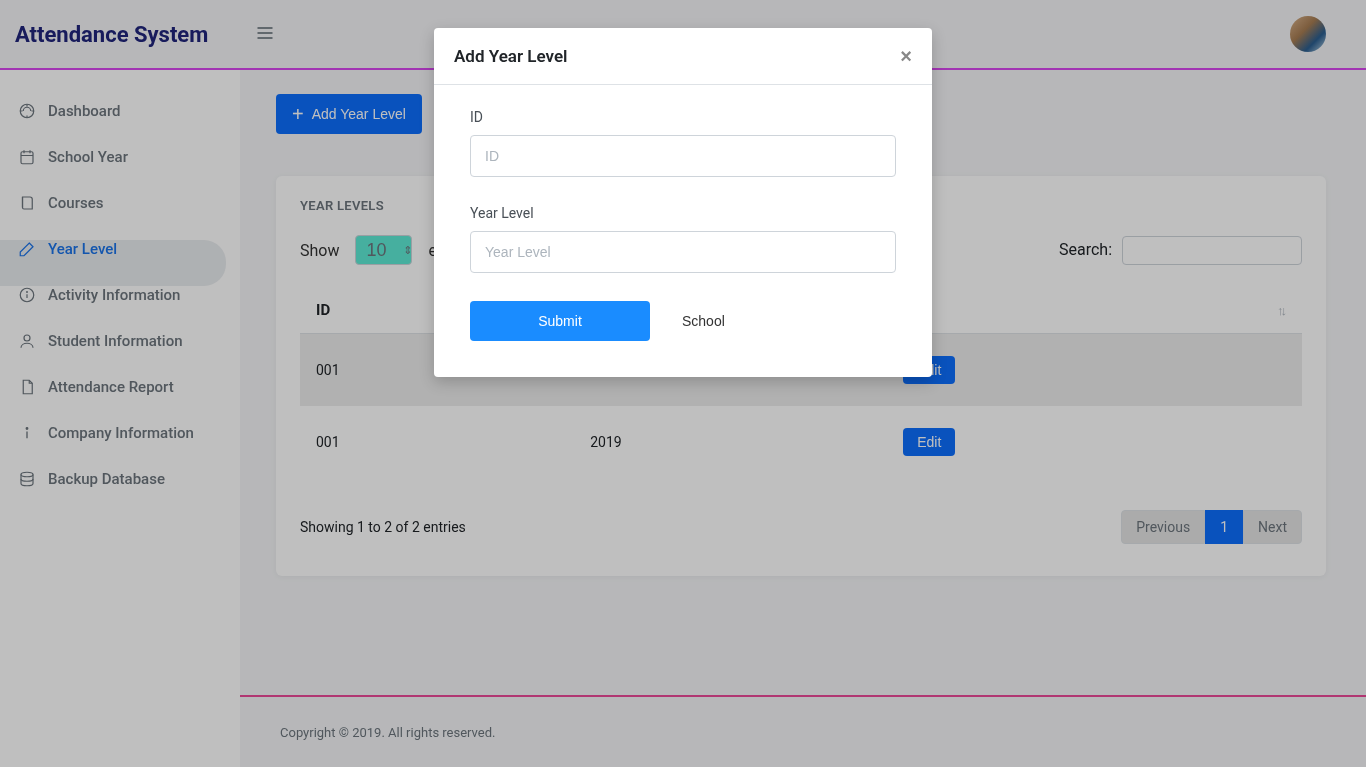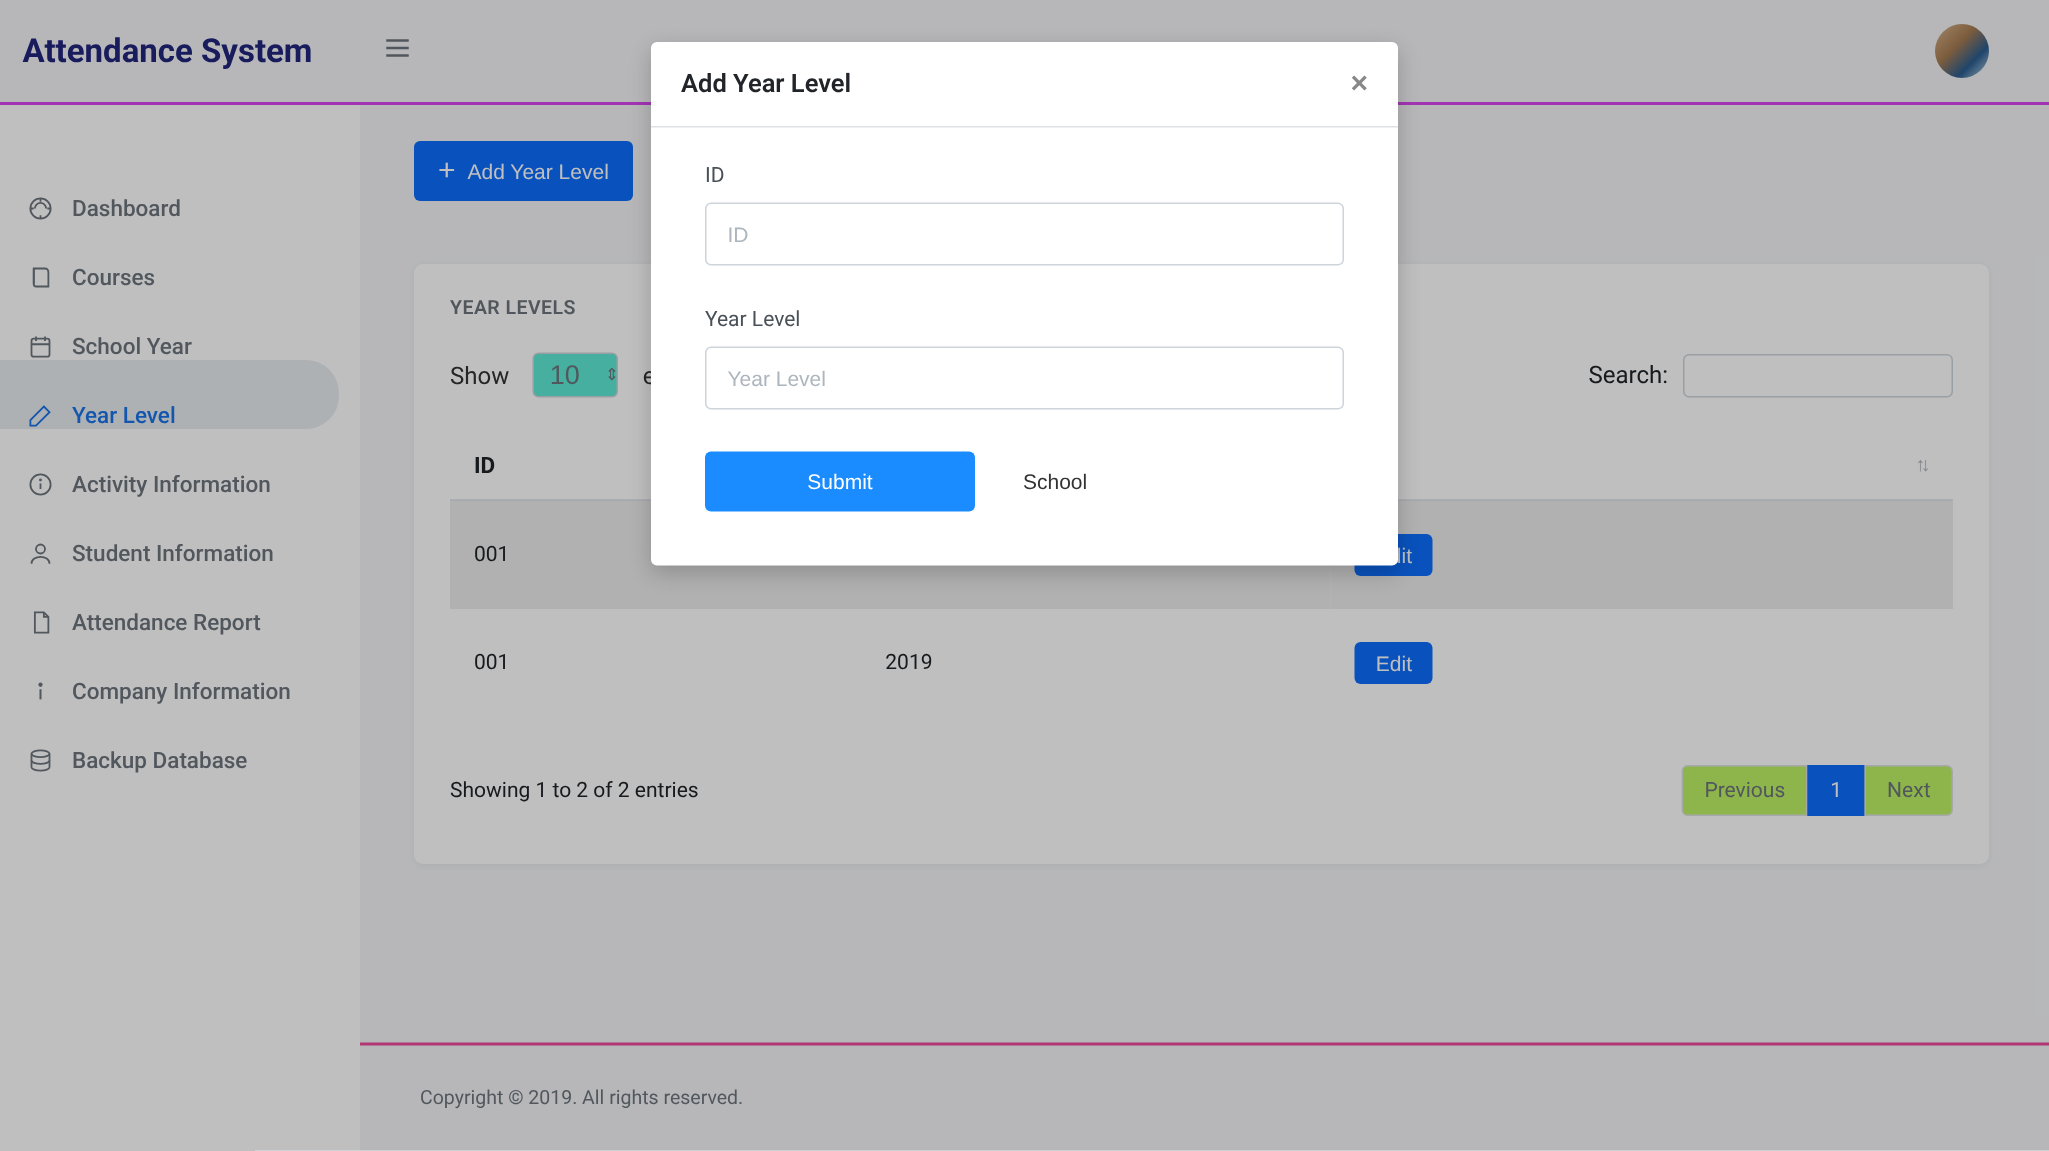--- a/index.html
+++ b/index.html
@@ -43,21 +43,21 @@
     
     .sidebar {
       position: absolute;
       left: 0; top: 70px; bottom: 0;
       width: 240px;
       background: #fff;
       padding-top: 32px;
     }
     .sidebar-item {
       display: flex;
-      align-items: flex-end;
+      align-items: flex-start;
       height: 46px;
       padding: 0 18px;
       color: #6c757d;
       cursor: pointer;
     }
     .sidebar-item.active {
       background: #e9ecef;
       color: #1a73e8;
       border-radius: 0 22px 22px 0;
       margin-right: 14px;
@@ -159,21 +159,21 @@
       padding: 6px 14px; font-size: 14px; cursor: pointer;
     }
 
     .table-footer {
       display: flex; justify-content: space-between; align-items: center;
       margin-top: 32px;
     }
     .pager { display: flex; }
     .pager-btn {
       border: 1px solid #dee2e6; padding: 8px 14px; color: #6c757d;
-      cursor: pointer; font-size: 14px; background: #bef264;
+      cursor: pointer; font-size: 14px; background: #e5e5e5;
     }
     .pager-btn.first { border-radius: 4px 0 0 4px; }
     .pager-btn.last { border-radius: 0 4px 4px 0; }
     .pager-btn.active { background: #0d6efd; color: #fff; border-color: #0d6efd; }
 
     
     .footer {
       position: absolute;
       left: 240px; right: 0; bottom: 0;
       height: 72px;
@@ -253,34 +253,34 @@
       <svg viewBox="0 0 24 24" fill="none" stroke="currentColor" stroke-width="1.6">
           <circle cx="12" cy="12" r="9"></circle>
           <path d="M12 3v3M12 18v3M3 12h3M18 12h3M7 12a5 5 0 0 1 10 0"></path>
         </svg>
     </span>
     <span class="sidebar-label">Dashboard</span>
   </div>
   <div class="sidebar-item">
     <span class="sidebar-ico">
       <svg viewBox="0 0 24 24" fill="none" stroke="currentColor" stroke-width="1.6">
+          <rect x="4" y="5" width="16" height="16" rx="2"></rect>
+          <path d="M8 3v4M16 3v4M4 10h16"></path>
+        </svg>
+    </span>
+    <span class="sidebar-label">School Year</span>
+  </div>
+  <div class="sidebar-item">
+    <span class="sidebar-ico">
+      <svg viewBox="0 0 24 24" fill="none" stroke="currentColor" stroke-width="1.6">
           <path d="M6 4h10a3 3 0 0 1 3 3v13H8a2 2 0 0 1-2-2V4z"></path>
           <path d="M6 4v14"></path>
         </svg>
     </span>
     <span class="sidebar-label">Courses</span>
-  </div>
-  <div class="sidebar-item">
-    <span class="sidebar-ico">
-      <svg viewBox="0 0 24 24" fill="none" stroke="currentColor" stroke-width="1.6">
-          <rect x="4" y="5" width="16" height="16" rx="2"></rect>
-          <path d="M8 3v4M16 3v4M4 10h16"></path>
-        </svg>
-    </span>
-    <span class="sidebar-label">School Year</span>
   </div>
   <div class="sidebar-item active">
     <span class="sidebar-ico">
       <svg viewBox="0 0 24 24" fill="none" stroke="currentColor" stroke-width="1.6">
           <path d="M15 4l5 5L8 21H3v-5L15 4z"></path>
         </svg>
     </span>
     <span class="sidebar-label">Year Level</span>
   </div>
   <div class="sidebar-item">

